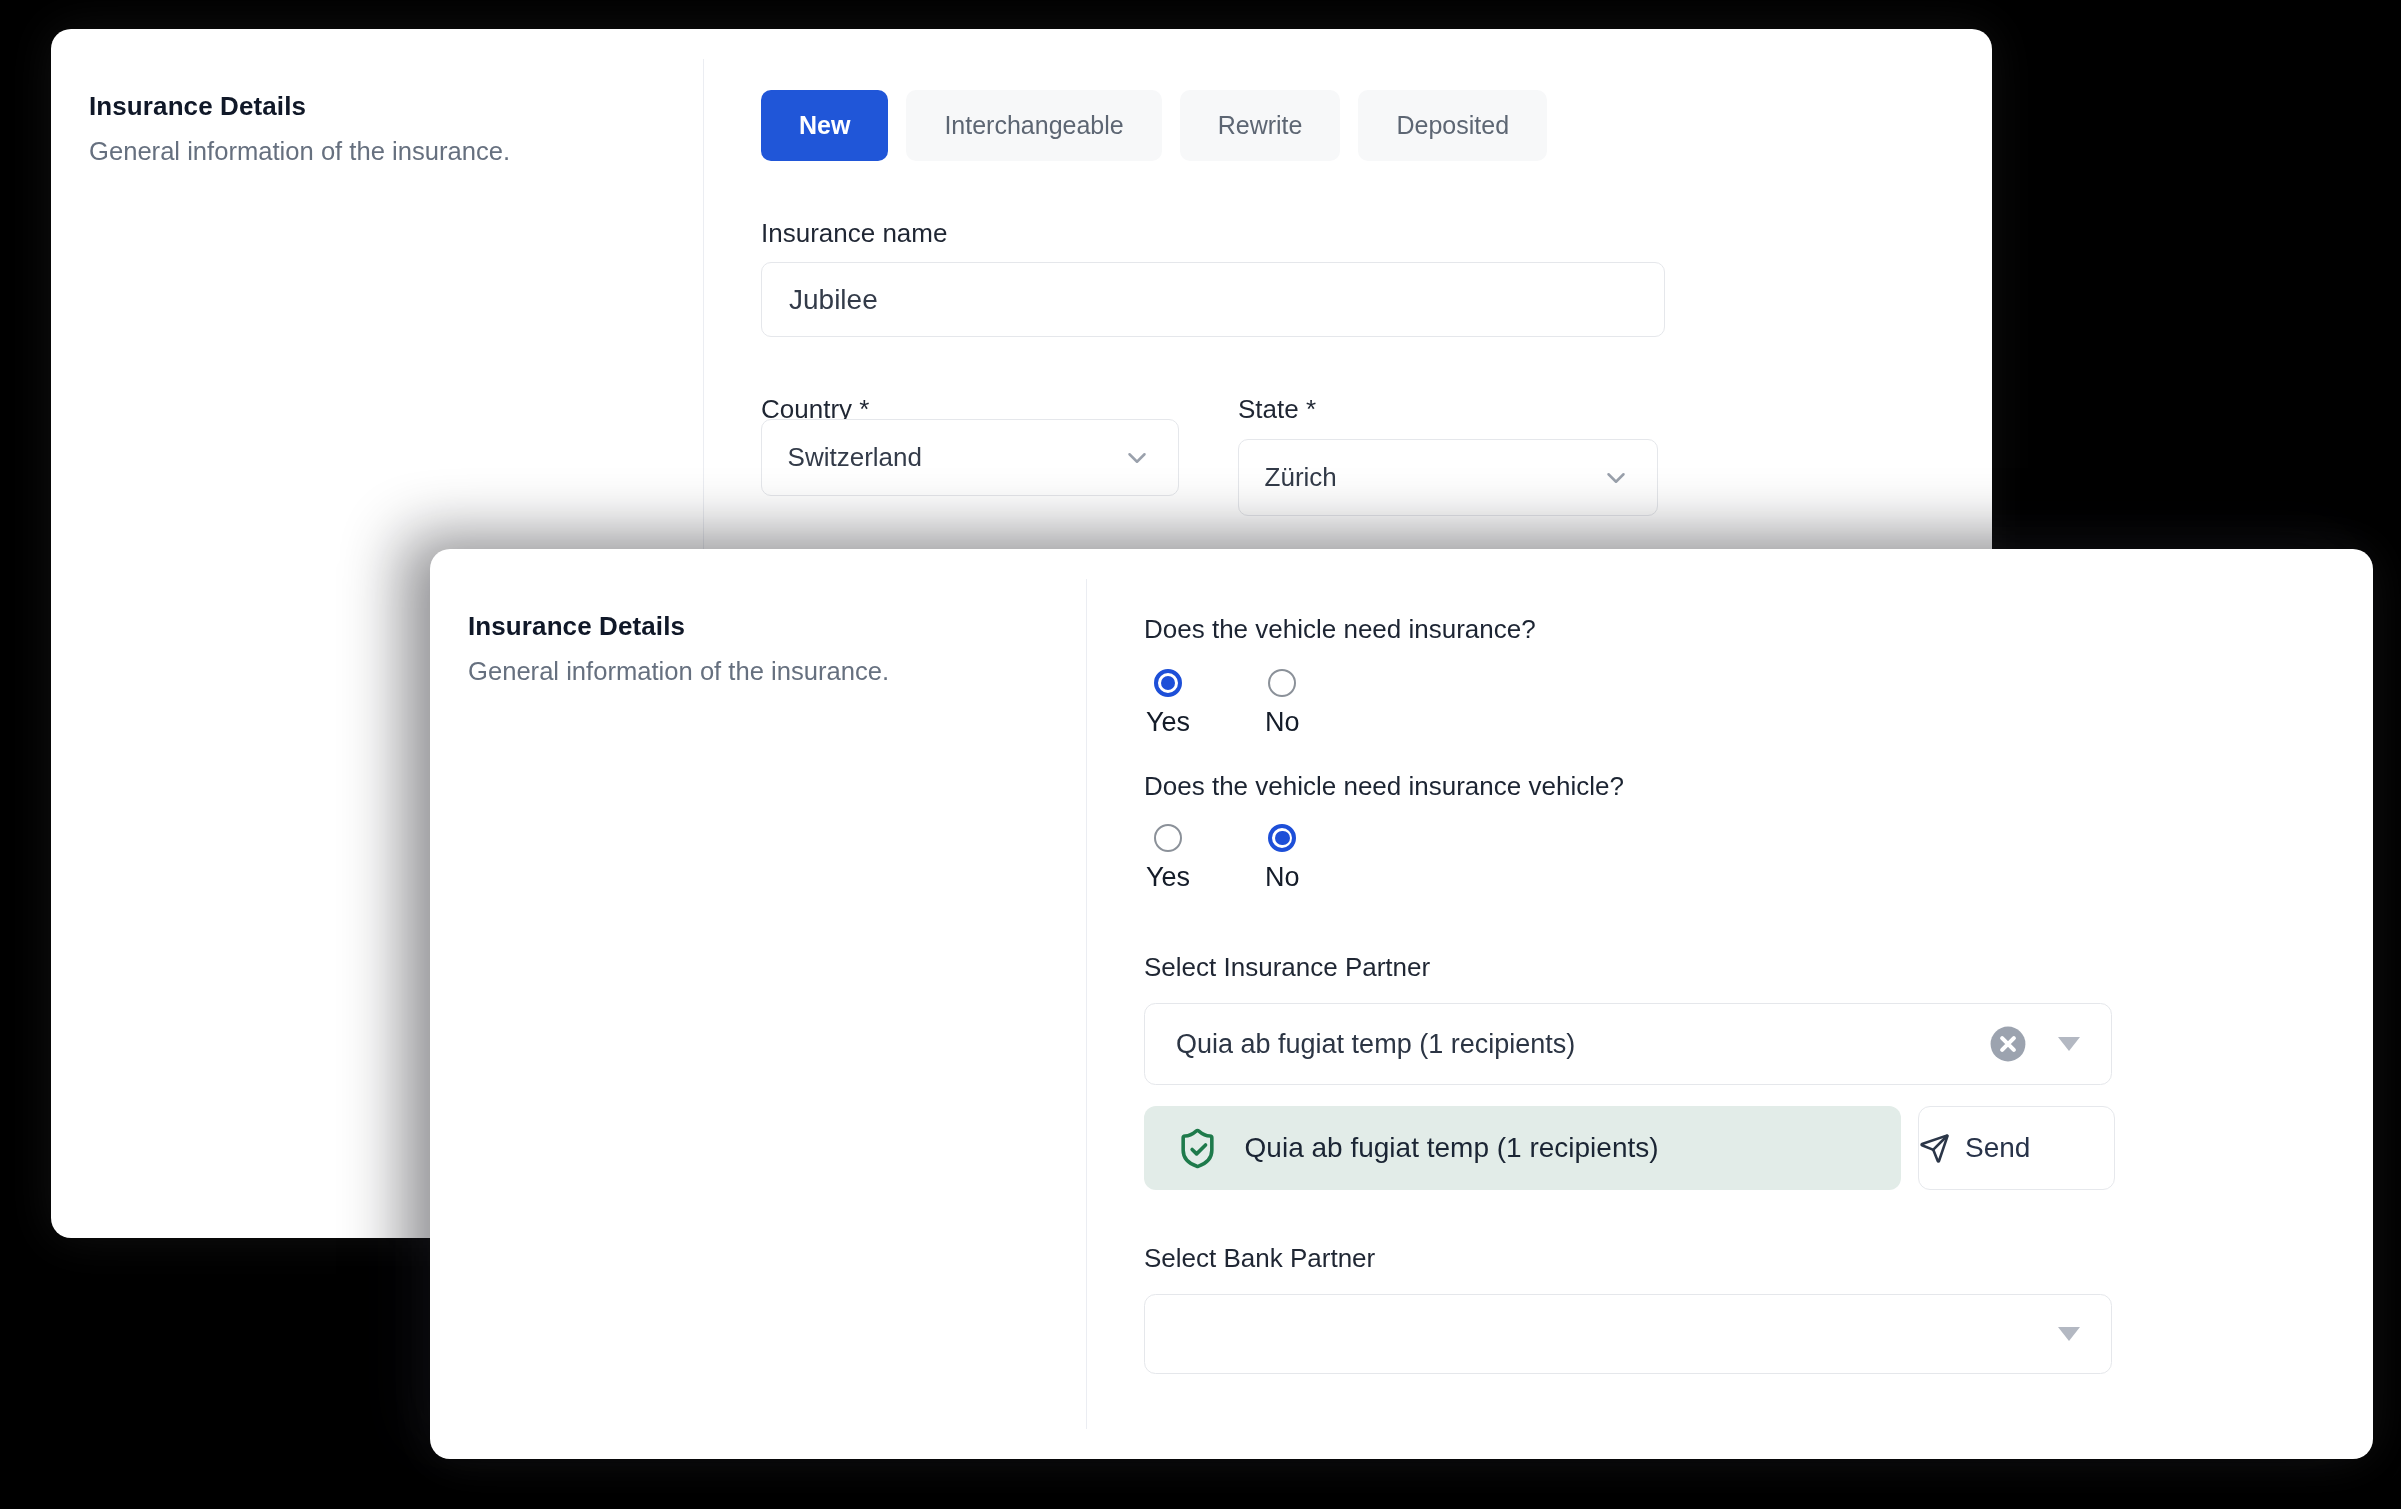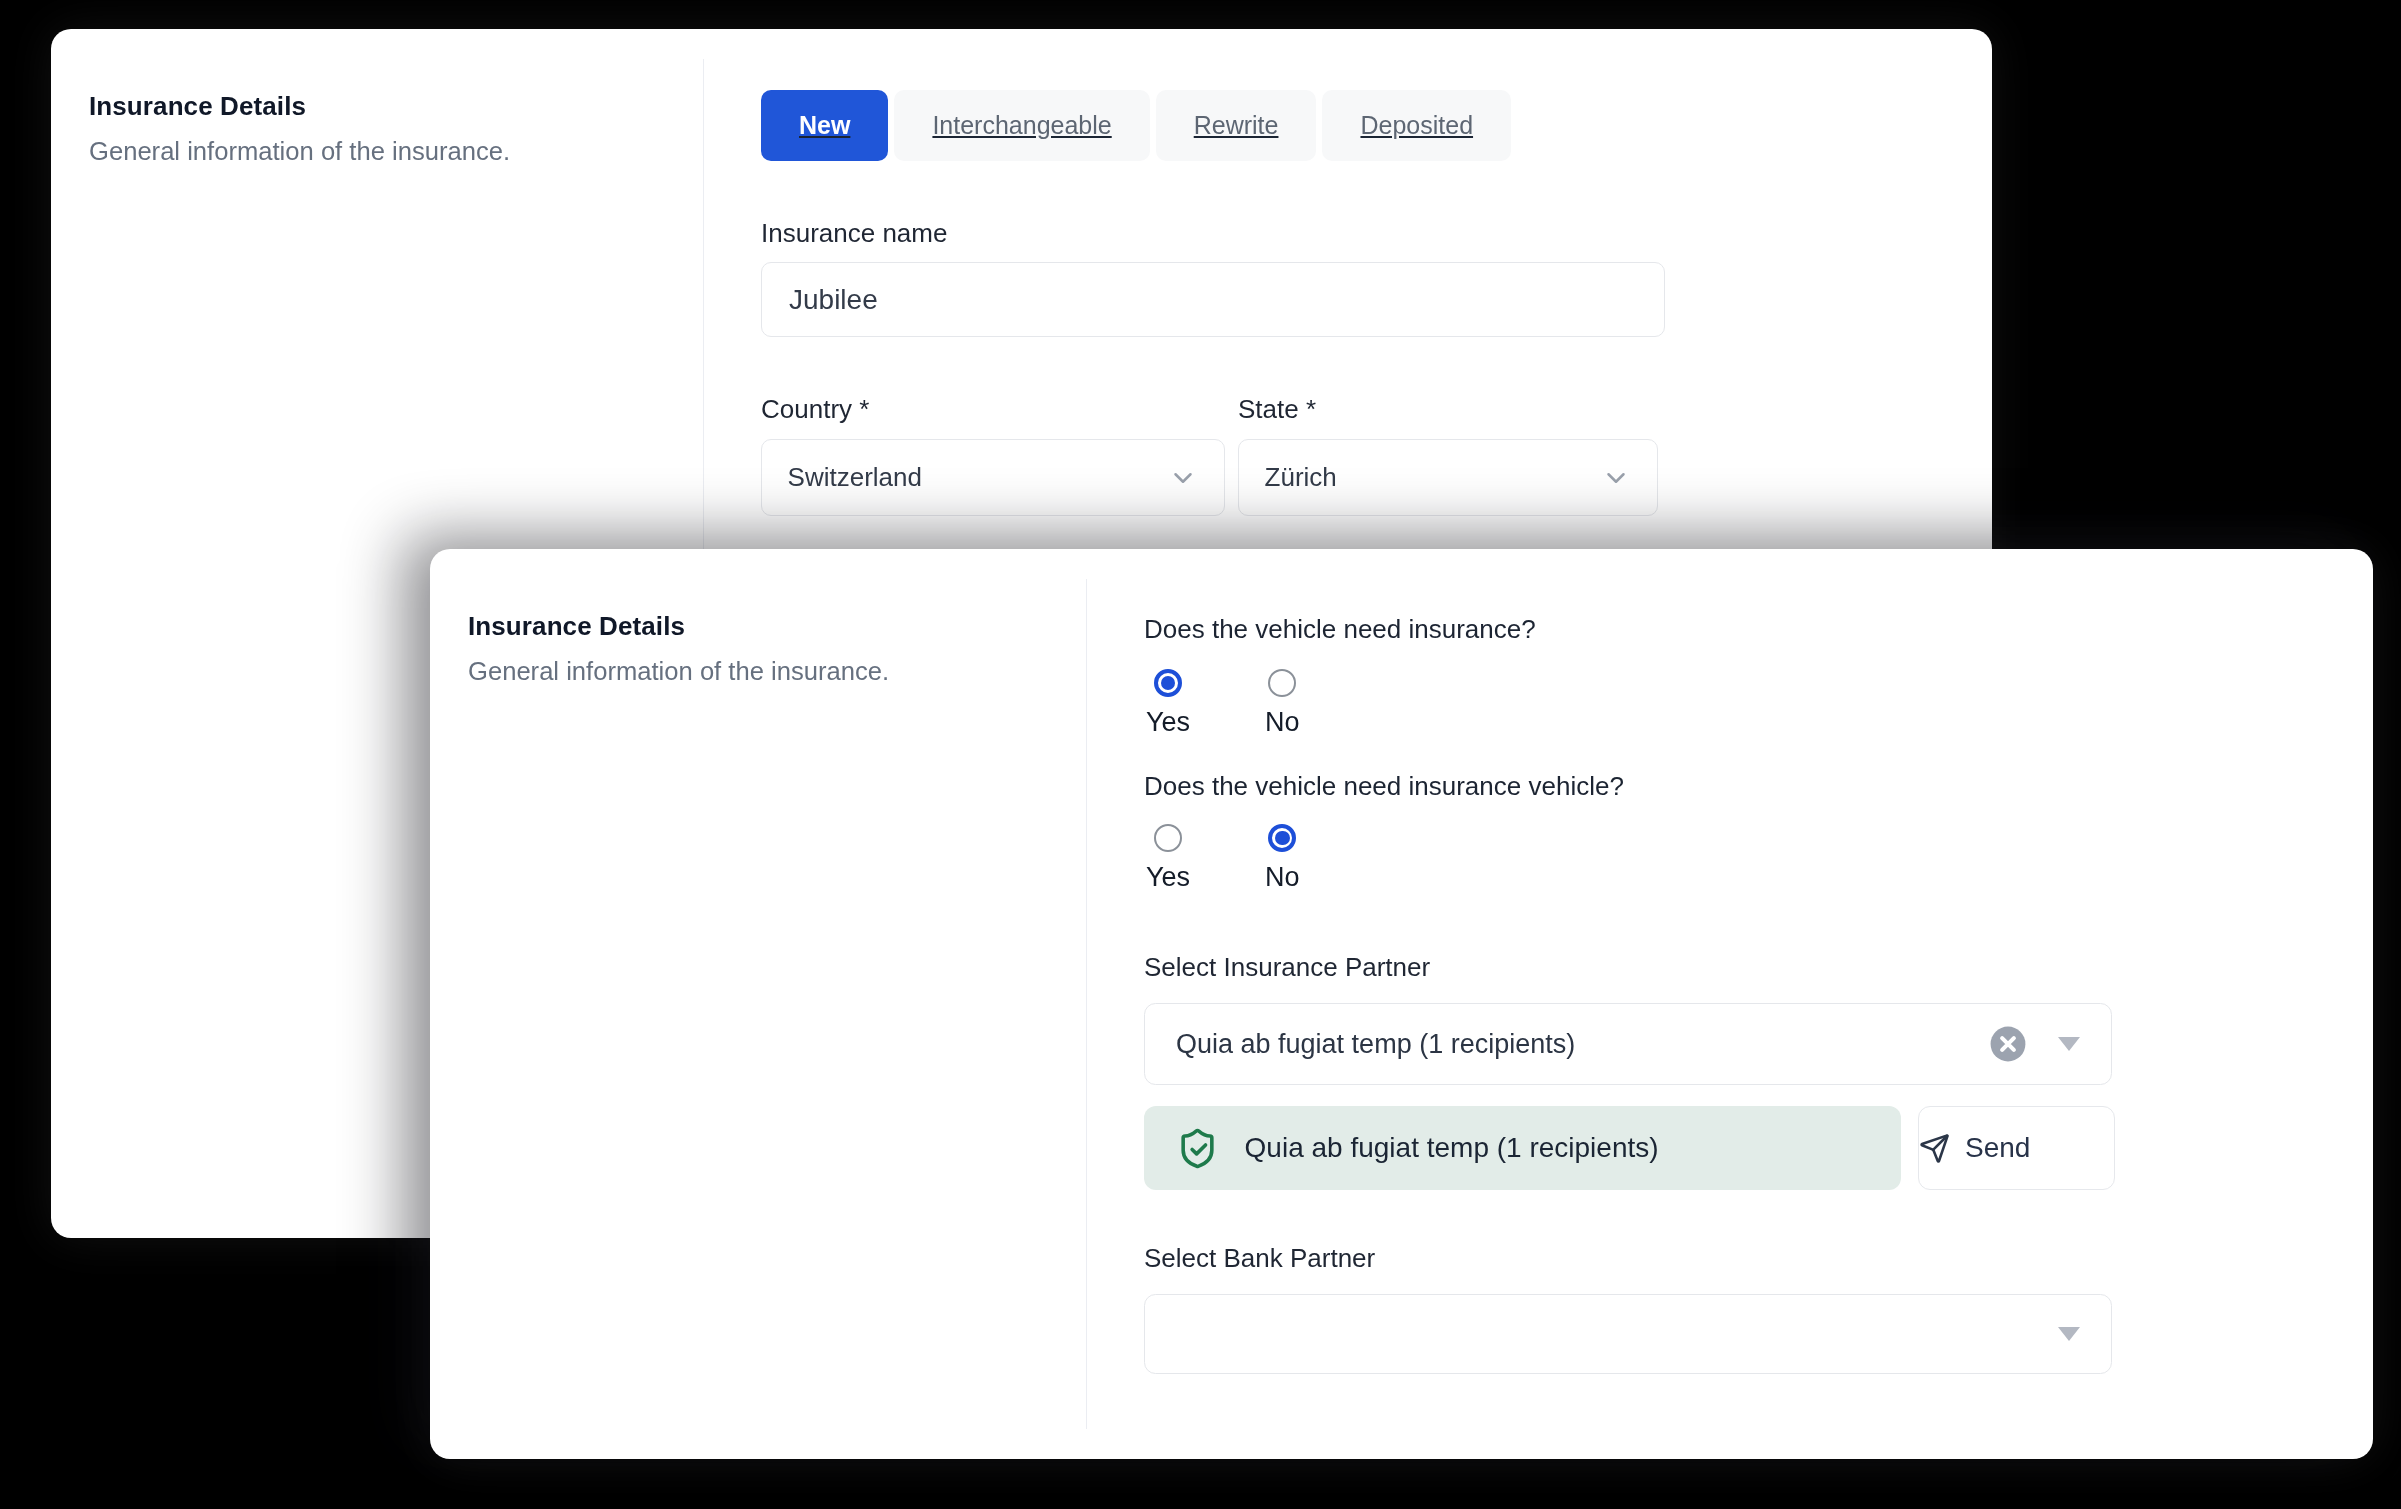--- a/index.html
+++ b/index.html
@@ -35,21 +35,21 @@
   }
   .v-divider {
     position:absolute; top:30px; width:1.3px; background:#ebedf2;
   }
   #back-card .v-divider { left:652px; height:1150px; }
   #front-card .v-divider { left:656px; height:850px; }
 
   
   .tabs {
     position:absolute; left:710px; top:61px;
-    display:flex; gap:6px; align-items:center;text-decoration:underline;
+    display:flex; gap:18px; align-items:center;
   }
   .tab {
     height:71px; padding:0 38px; border:none; cursor:pointer;
     border-radius:10px; font-family:inherit;
     font-size:25px; font-weight:500; color:#5d6673; background:#f7f8f9;
     display:flex; align-items:center; justify-content:center;
   }
   .tab.active { background:#2056d8; color:#fff; font-weight:600; }
 
   .field-label {
@@ -64,21 +64,21 @@
     position:absolute; border:1.3px solid #e5e7eb; border-radius:10px;
     background:#fff; display:flex; align-items:center;
     padding:0 25.6px; cursor:pointer;
   }
   .select-value { font-size:26px; color:#333b49; flex:1; white-space:nowrap; }
   .chevron-icon { width:30px; height:30px; flex:0 0 auto; }
 
   #insurance-name-label { left:710px; top:189px; }
   #insurance-name-input { left:710px; top:233px; width:904px; height:75px; }
   #country-label { left:710px; top:365px; }
-  #country-select { left:710px; top:410px; width:464px; height:77px; }
+  #country-select { left:710px; top:390px; width:418px; height:77px; }
   #state-label { left:1187px; top:365px; }
   #state-select { left:1187px; top:410px; width:420px; height:77px; }
 
   
   .question-label { position:absolute; left:714px; font-size:26px; font-weight:400; color:#1c2432; }
   #question-1-label { top:65px;text-align:right; }
   #question-2-label { top:222px; }
   .radio-row { position:absolute; left:716px; display:flex; align-items:center; gap:75px; }
   #radio-row-1 { top:120px; }
   #radio-row-2 { top:275px; }

